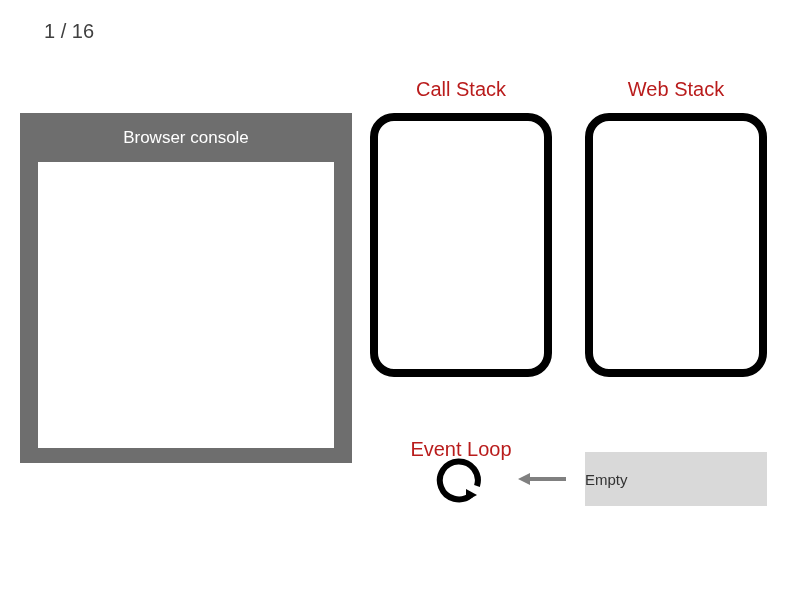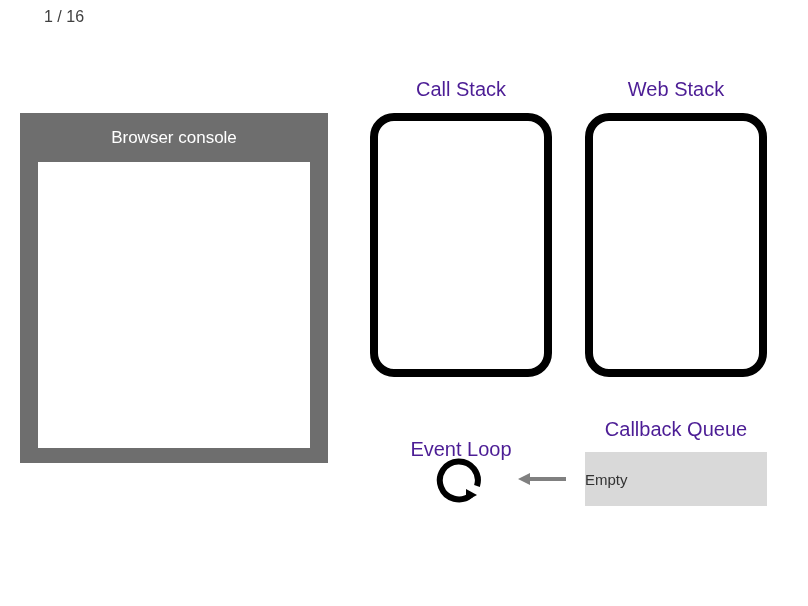--- a/index.html
+++ b/index.html
@@ -1,42 +1,42 @@
 <!DOCTYPE html>
 <html><head>
 <meta charset="utf-8">
 <style>
   * { box-sizing: border-box; margin: 0; padding: 0; }
   html, body { width: 808px; height: 606px; background: #fff; font-family: Arial, Helvetica, sans-serif; color: #333; }
   .canvas { position: relative; width: 808px; height: 606px; }
 
   .step-counter {
-    position: absolute; left: 44px; top: 8px;
-    font-size: 16px; color: #404040;
+    position: absolute; left: 44px; top: 20px;
+    font-size: 20px; color: #404040;
   }
 
   
   .console-outer {
     position: absolute; left: 20px; top: 113px;
-    width: 308px; height: 350px;
+    width: 332px; height: 350px;
     background: #6e6e6e;
   }
   .console-title {
     text-align: center; color: #fff; font-size: 17px;
     padding-top: 15px; padding-bottom: 14px;
   }
   .console-inner {
     margin: 0 18px 18px 18px;
     background: #fff;
     height: 286px;
   }
 
   
   .section-title {
-    position: absolute; font-size: 20px; color: #4c1d95; text-align: center;
+    position: absolute; font-size: 20px; color: #b91c1c; text-align: center;
   }
   .title-callstack { left: 370px; width: 182px; top: 78px; }
   .title-webapis   { left: 585px; width: 182px; top: 78px; }
 
   .rounded-box {
     position: absolute; top: 113px; width: 182px; height: 264px;
     border: 8px solid #000; border-radius: 24px; background: #fff;
   }
   .box-callstack { left: 370px; }
   .box-webapis   { left: 585px; }
@@ -89,18 +89,17 @@
     </svg>
   </div>
 
   <div class="arrow-left">
     <svg viewBox="0 0 52 18">
       <line x1="12" y1="9" x2="50" y2="9" stroke="#808080" stroke-width="4"></line>
       <polygon points="2,9 14,3 14,15" fill="#808080"></polygon>
     </svg>
   </div>
 
-  <div class="section-title title-cbqueue">Callback Queue</div>
   <div class="cbqueue-box">
     <span>Empty</span>
   </div>
 
 </div>
 
 </body></html>

